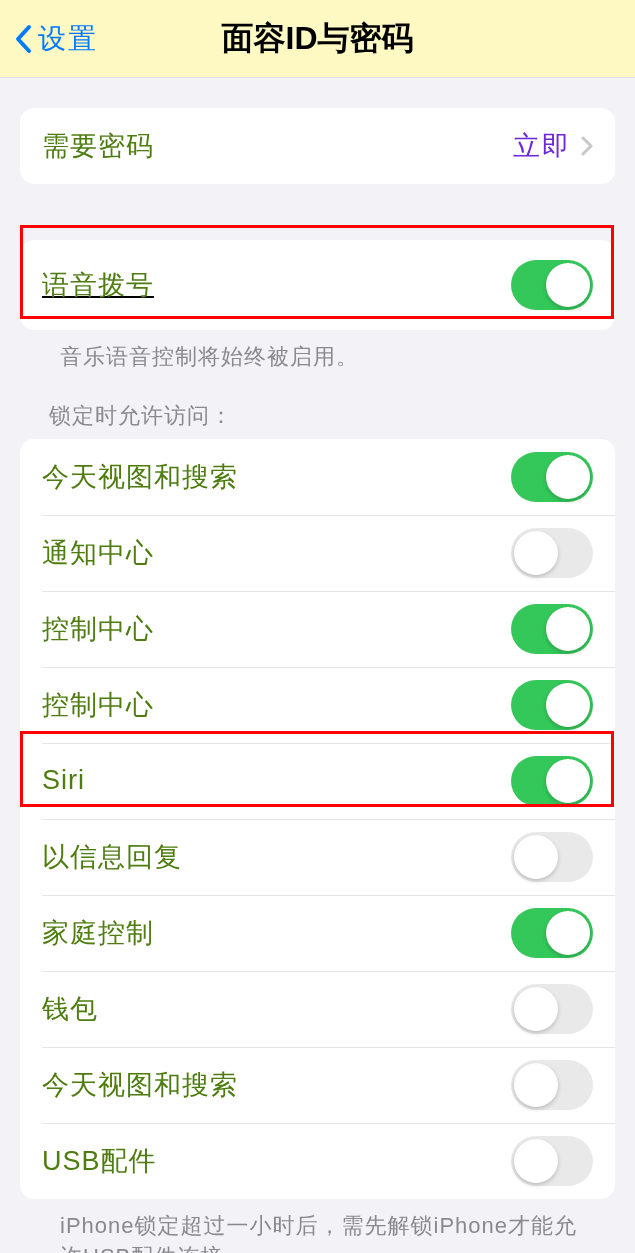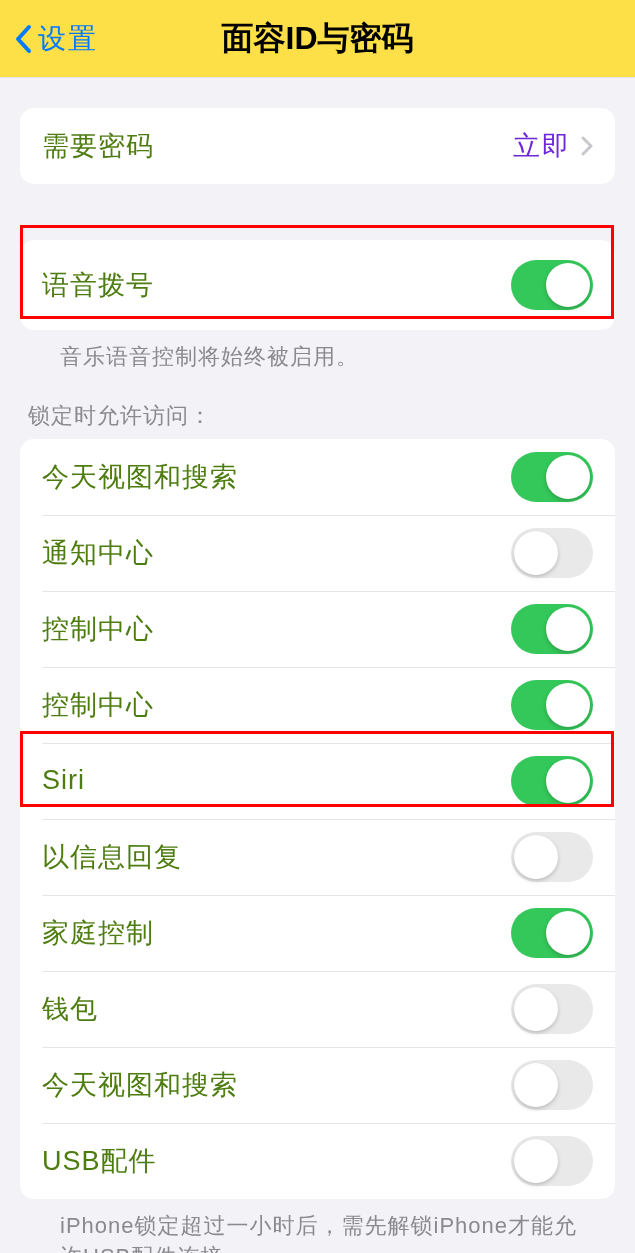--- a/index.html
+++ b/index.html
@@ -10,21 +10,21 @@
     }
     body {
       font-family: -apple-system, "Helvetica Neue", "PingFang SC", sans-serif;
       background: #f2f2f7;
       width: 635px;
       height: 1253px;
       overflow: hidden;
     }
     .nav-bar {
       height: 78px;
-      background: #fde047;
+      background: #fef9c3;
       border-bottom: 1px solid #e3e3e6;
       display: flex;
       align-items: center;
       position: relative;
     }
     .back-button {
       display: flex;
       align-items: center;
       padding-left: 14px;
       cursor: pointer;
@@ -128,21 +128,21 @@
     .footer-text {
       font-size: 22px;
       color: #8a8a8e;
       padding: 12px 40px 0 60px;
       letter-spacing: 1px;
       line-height: 1.4;
     }
     .header-text {
       font-size: 22px;
       color: #8a8a8e;
-      padding: 28px 40px 8px 28px;
+      padding: 28px 40px 8px 49px;
       letter-spacing: 1px;
     }
     .highlight-box {
       position: absolute;
       border: 3px solid #ff0000;
       pointer-events: none;
       z-index: 10;
     }
     .highlight-1 {
       top: 225px;
@@ -178,21 +178,21 @@
       <div class="row-right">
         <span class="row-value">立即</span>
         <svg class="chevron-right" viewBox="0 0 12 20">
           <polyline points="2,2 10,10 2,18" fill="none" stroke="#c7c7cc" stroke-width="3" stroke-linecap="round" stroke-linejoin="round"></polyline>
         </svg>
       </div>
     </div>
   </div>
 
   <div class="group" style="margin-top:56px;">
-    <div class="row" style="min-height:90px;">
+    <div class="row" style="min-height:90px;text-decoration:underline;">
       <span class="row-label">语音拨号</span>
       <div class="toggle on">
         <div class="toggle-knob"></div>
       </div>
     </div>
   </div>
   <div class="footer-text">音乐语音控制将始终被启用。</div>
 
   <div class="header-text">锁定时允许访问：</div>
   <div class="group" id="lock-access-group" style="margin-top:0;">

